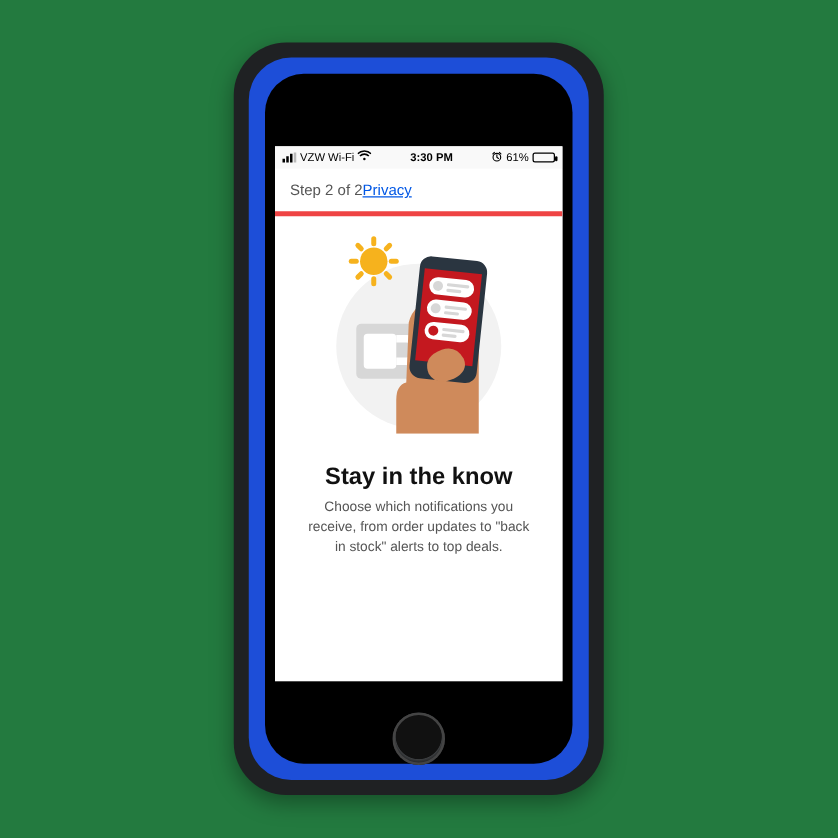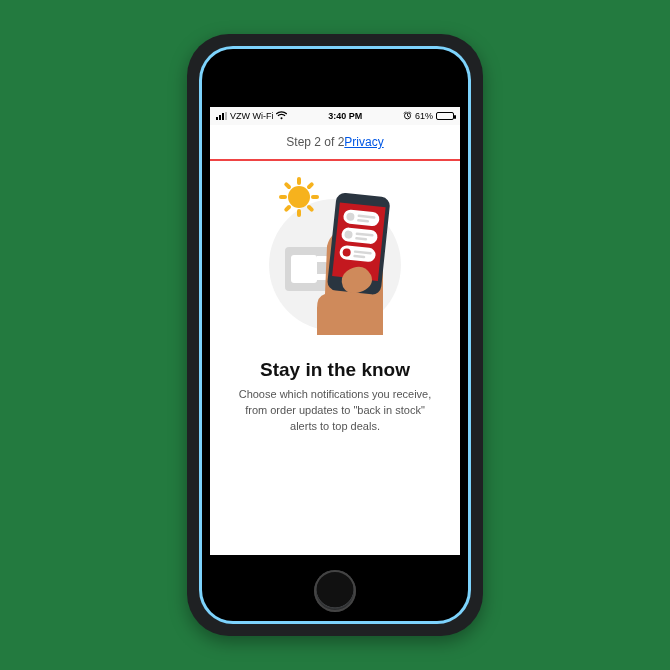--- a/index.html
+++ b/index.html
@@ -14,23 +14,23 @@
   .phone {
     width: 296px; height: 602px;
     background: #1f2123;
     border-radius: 42px;
     padding: 12px;
     box-shadow: 0 6px 18px rgba(0,0,0,.35);
     position: relative;
   }
   .phone-inner {
     width: 100%; height: 100%;
-    background: #7dd3fc;
+    background: #1d4ed8;
     border-radius: 34px;
-    padding: 3px;
+    padding: 13px;
     position: relative;
   }
   .bezel {
     width: 100%; height: 100%;
     background: #000;
     border-radius: 31px;
     position: relative;
     overflow: hidden;
   }
   .screen {
@@ -72,23 +72,23 @@
   .wifi { font-size: 10px; line-height: 1; }
   .battery { display: flex; align-items: center; gap: 2px; }
   .bat-shell { width: 18px; height: 8px; border:1px solid #000; border-radius:2px; position:relative; }
   .bat-shell::after { content:""; position:absolute; right:-3px; top:2px; width:2px; height:4px; background:#000; border-radius:1px;}
   .bat-fill { height:100%; width:35%; background:#000; }
   .alarm { font-size: 9px; }
 
   
   .app { position: absolute; top:18px; left:0; right:0; bottom:0; background:#fff; display:flex; flex-direction:column; }
   .app-header {
-    display:flex; align-items:center; justify-content:center;
+    display:flex; align-items:center; justify-content:flex-start;
     padding: 10px 12px; font-size: 12px; color:#555;
-    border-bottom: 2px solid #ef4444;
+    border-bottom: 4px solid #ef4444;
   }
   .privacy-link { color:#0057e5; text-decoration: underline; font-size:12px; }
 
   .hero { flex:0 0 auto; display:flex; align-items:center; justify-content:center; padding-top: 14px; }
 
   .title { text-align:center; font-size:19px; font-weight:700; color:#111; margin-top: 24px; }
   .subtitle { text-align:center; font-size:11px; line-height:1.45; color:#555; padding: 6px 26px 0; }
 
   .spacer { flex:1 1 auto; }
 
@@ -118,21 +118,21 @@
                 <span></span>
                 <span></span>
             </span>
             <span>VZW Wi-Fi</span>
             <span class="wifi">
               <svg width="11" height="9" viewBox="0 0 11 9">
                   <path d="M5.5 8.2a1 1 0 100-2 1 1 0 000 2zM2.4 5.2a4.4 4.4 0 016.2 0l.9-.9a5.7 5.7 0 00-8 0l.9.9zM.6 3.4a7 7 0 019.8 0l.9-.9a8.3 8.3 0 00-11.6 0l.9.9z" fill="#000"></path>
                 </svg>
             </span>
           </div>
-          <div class="sb-center">3:40 PM</div>
+          <div class="sb-center">3:30 PM</div>
           <div class="sb-right">
             <span class="alarm">
               <svg width="9" height="9" viewBox="0 0 10 10">
                   <circle cx="5" cy="5.3" r="3.4" fill="none" stroke="#000" stroke-width="1"></circle>
                   <path d="M5 3.2v2.2l1.4 1" stroke="#000" stroke-width="1" fill="none" stroke-linecap="round"></path>
                   <path d="M1.4 2.4L2.8 1M8.6 2.4L7.2 1" stroke="#000" stroke-width="1" stroke-linecap="round"></path>
                 </svg>
             </span>
             <span>61%</span>
             <span class="battery">

